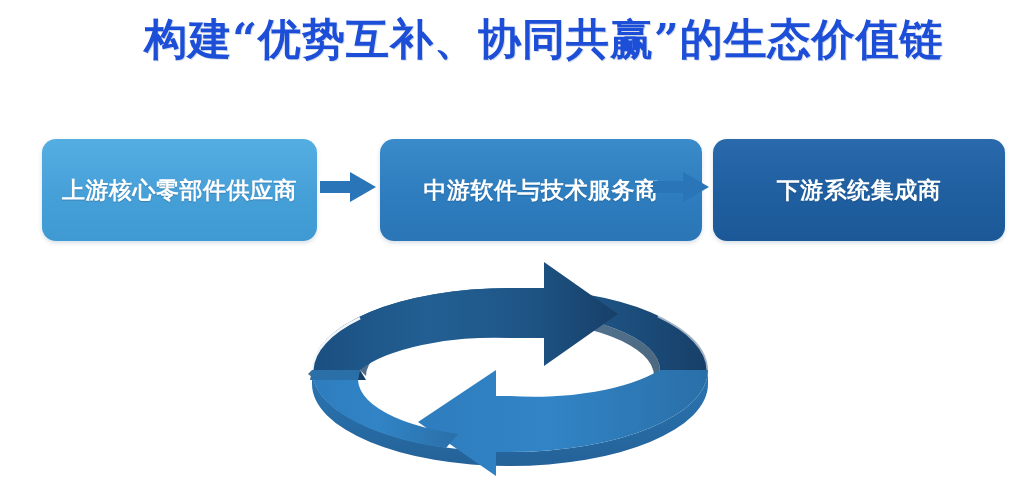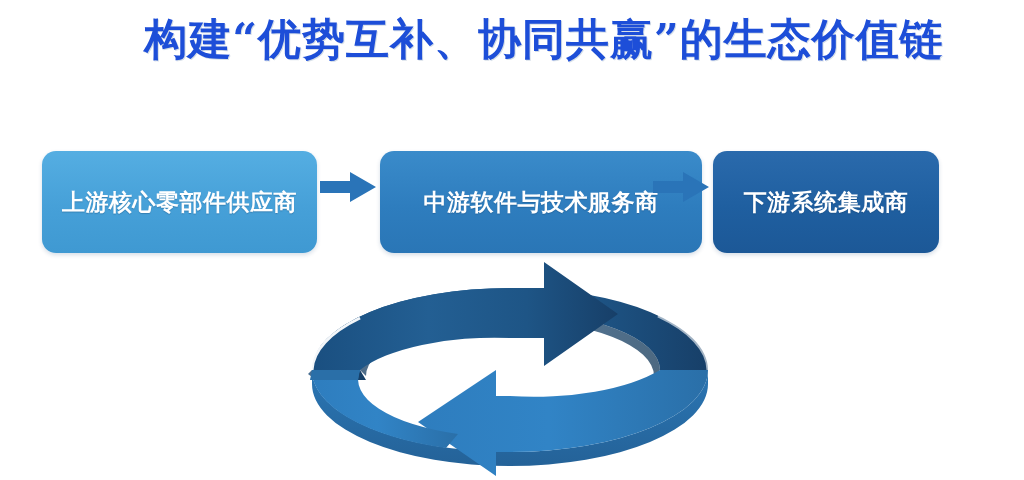--- a/index.html
+++ b/index.html
@@ -46,21 +46,21 @@
   #chain {
     position: absolute;
     left: 0;
     top: 135px;
     width: 1024px;
     height: 102px;
   }
 
   .chain-box {
     position: absolute;
-    top: 16px;
+    top: 4px;
     height: 102px;
     border-radius: 14px;
     display: flex;
     align-items: center;
     justify-content: center;
     box-sizing: border-box;
     box-shadow: 0 2px 4px rgba(30,70,120,0.18);
   }
   .chain-box .box-label {
     color: #ffffff;
@@ -68,21 +68,21 @@
     font-weight: bold;
     font-size: 23px;
     line-height: 27px;
     letter-spacing: 0.5px;
     white-space: nowrap;
     text-shadow: 0 1px 1px rgba(10,50,90,0.28);
   }
 
   #box-0 { left: 42px;  width: 275px; background: linear-gradient(180deg,#55aee2 0%, #46a0d8 55%, #3f99d2 100%); }
   #box-1 { left: 380px; width: 322px; background: linear-gradient(180deg,#3a8bca 0%, #2e7dbe 55%, #2a76b6 100%); }
-  #box-2 { left: 713px; width: 226px; background: linear-gradient(180deg,#2a6aac 0%, #1f5fa0 55%, #1c5897 100%); }
+  #box-2 { left: 713px; width: 292px; background: linear-gradient(180deg,#2a6aac 0%, #1f5fa0 55%, #1c5897 100%); }
 
   
   .chain-arrow {
     position: absolute;
     top: 37px;
     width: 56px;
     height: 30px;
   }
   #chain-arrow-0 { left: 320px; }
   #chain-arrow-1 { left: 653px; }

